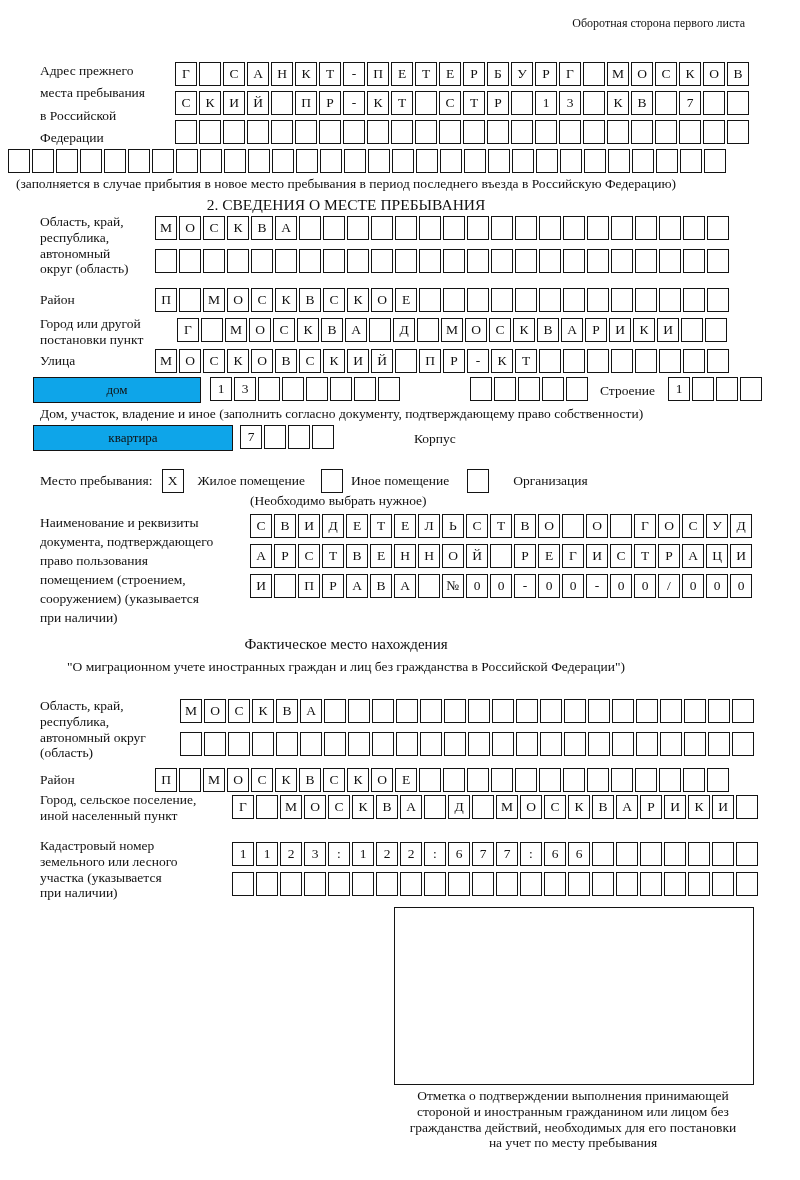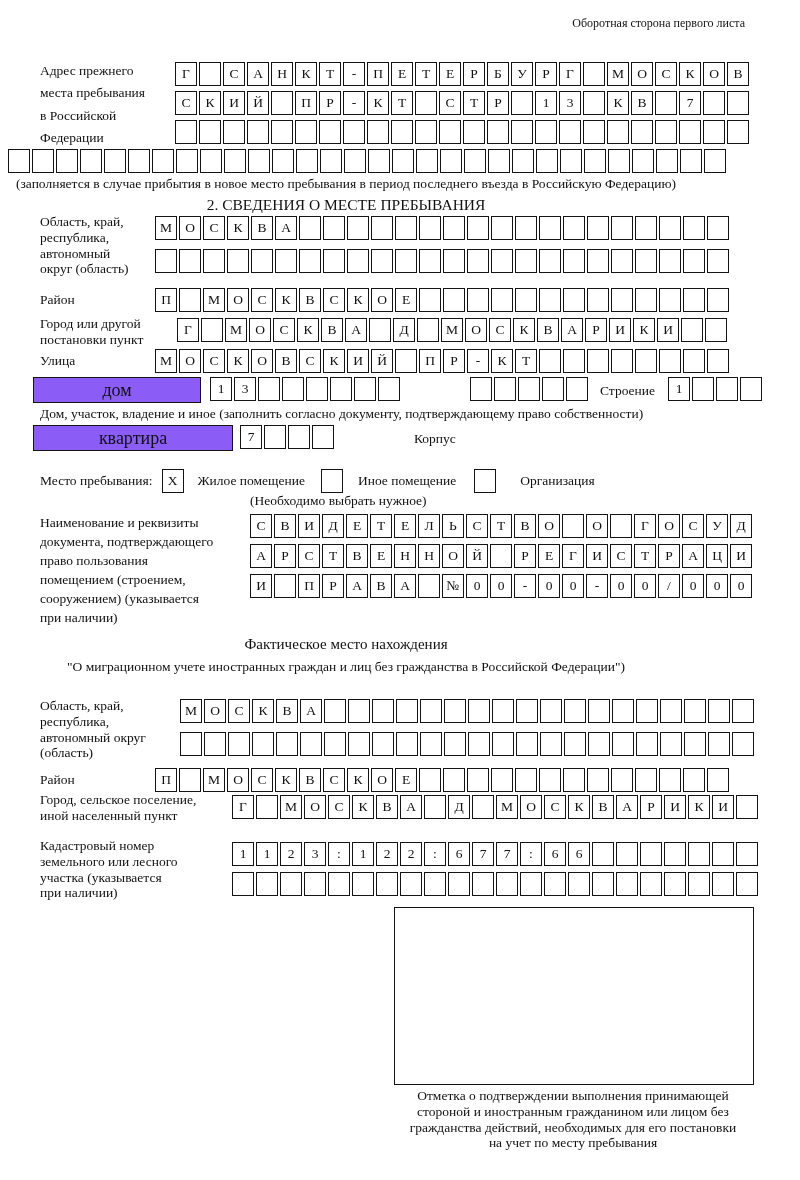--- a/index.html
+++ b/index.html
@@ -20,21 +20,21 @@
     width:20px;height:22px;
     border:1.5px solid #141414;
     display:flex;align-items:center;justify-content:center;
     font-size:13.5px;line-height:1;
     background:#fff;box-sizing:content-box;
     flex:0 0 auto;
   }
   .widebox{
     border:1.5px solid #141414;
     display:flex;align-items:center;justify-content:center;
-    font-size:18px;background:#8b5cf6;box-sizing:border-box;
+    font-size:13px;background:#0ea5e9;box-sizing:border-box;
   }
   .note{font-size:13.5px;color:#111;}
   .center{left:0;width:676px;text-align:center;margin-left:8px;}
   .hdr{font-weight:normal;font-size:15.5px;}
   .stayrow{display:flex;align-items:center;font-size:13.5px;}
   .stamp-box{border:1.6px solid #141414;background:#fff;}
   .cap div{line-height:15.8px;}
 </style>
 </head>
 <body>
@@ -350,21 +350,21 @@
 
   <div class="abs stayrow" style="left:40px;top:469px;">
     <span>Место пребывания:</span>
     <span class="cells" style="margin-left:9px;">
         <div class="cell">X</div>
       </span>
     <span style="margin-left:14px;">Жилое помещение</span>
     <span class="cells" style="margin-left:16px;">
         <div class="cell"></div>
       </span>
-    <span style="margin-left:15px;">Иное помещение</span>
+    <span style="margin-left:8px;">Иное помещение</span>
     <span class="cells" style="margin-left:18px;">
         <div class="cell"></div>
       </span>
     <span style="margin-left:24px;">Организация</span>
   </div>
   <div class="abs note" style="left:250px;top:493px;">(Необходимо выбрать нужное)</div>
 
   <div class="abs lbl" style="left:40px;top:513px;">
       <div>Наименование и реквизиты</div>
       <div>документа, подтверждающего</div>

